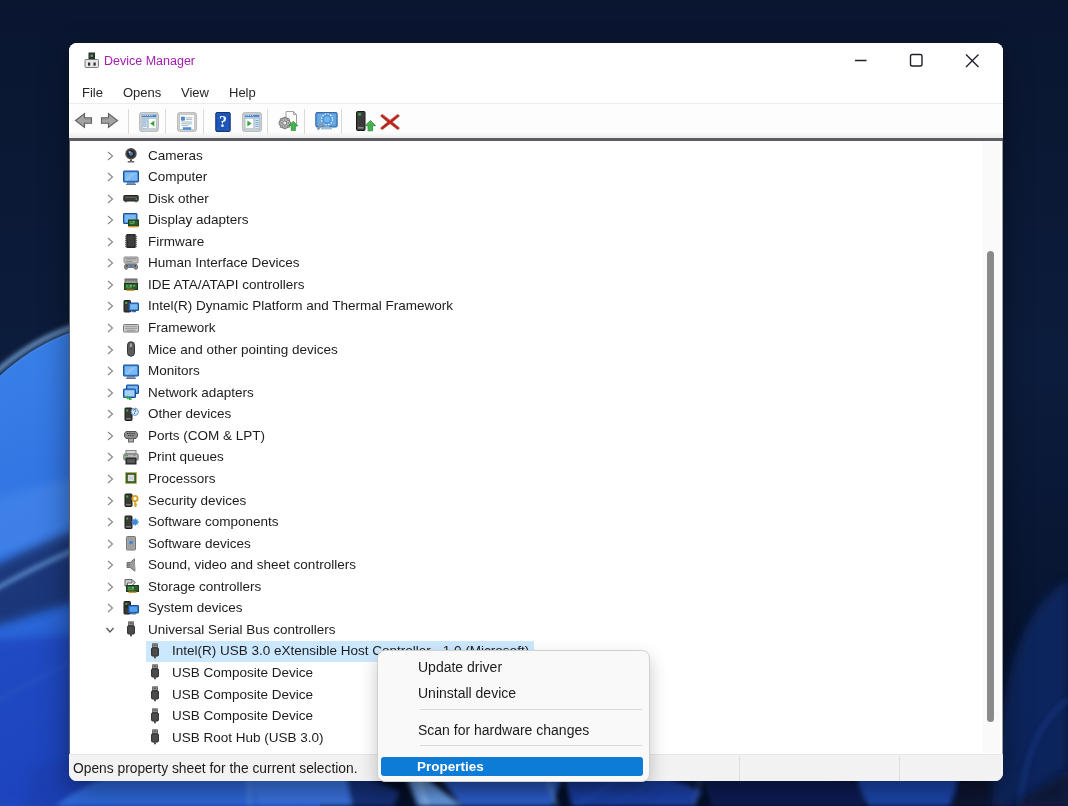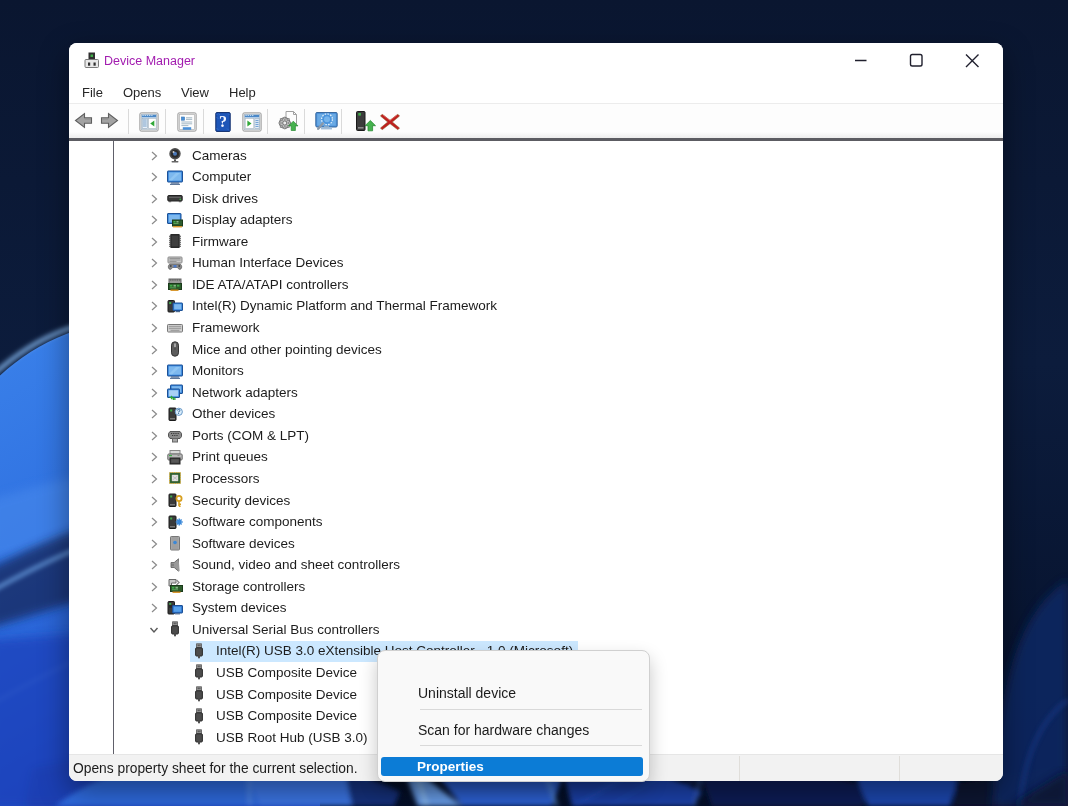--- a/index.html
+++ b/index.html
@@ -15,21 +15,21 @@
   #titleicon { position:absolute; left:13px; top:8px; }
   #titletext { position:absolute; left:35px; top:11px; font-size:12.5px; color:#a21caf; }
   .winbtn { position:absolute; top:0; width:46px; height:36px; }
   #menubar { position:absolute; left:0; top:36px; width:100%; height:25px; background:#fff; }
   #menuline { position:absolute; left:0; top:60px; width:100%; height:1px; background:#ececec; }
   .menuitem { position:absolute; top:6px; font-size:13px; color:#262626; }
   #toolbar { position:absolute; left:0; top:61px; width:100%; height:34px; background:linear-gradient(#fdfdfd 0 82%, #ededed 100%); }
   .tsep { position:absolute; top:5px; width:1px; height:25px; background:#dadada; }
   .tico { position:absolute; top:4px; }
   #darkline { position:absolute; left:0; top:95px; width:100%; height:3px; background:#5c5c62; }
-  #content { position:absolute; left:0; top:98px; width:100%; height:613px; background:#fff; border-left:1px solid #60606a; border-right:1px solid #9aa0a8;margin-left:44px; }
+  #content { position:absolute; left:0; top:98px; width:100%; height:613px; background:#fff; border-left:1px solid #60606a; border-right:1px solid #9aa0a8; }
   #statusbar { position:absolute; left:0; top:711px; width:100%; height:27px; background:#f2f2f2; border-top:1px solid #e6e6e6; font-size:13.8px; color:#1b1b1b;padding-left:44px; }
   #statusbar .txt { position:absolute; left:4px; top:6px; }
   .sbsep { position:absolute; top:1px; width:1px; height:26px; background:#e0deda; }
   .row { position:absolute; height:22px; font-size:13.5px; color:#1c1c1c; white-space:nowrap; }
   .row .chev { position:absolute; left:35px; top:6px; }
   .row .ic { position:absolute; left:53px; top:2.5px; width:16px; height:16px; }
   .row .tx { position:absolute; left:78px; top:3px; }
   .row.child .ic { left:77px; }
   .row.child .tx { left:102px; }
   #scrollbar { position:absolute; right:2px; top:0px; width:18px; height:612px; background:#fafafa; }
@@ -238,21 +238,21 @@
           <svg class="chev" width="10" height="10" viewBox="0 0 10 10">
             <path d="M3,1 L7.5,5 L3,9" fill="none" stroke="#8a8a8a" stroke-width="1.2"></path>
           </svg>
           <svg class="ic" viewBox="0 0 16 16">
             <rect x="0.8" y="5.5" width="14.4" height="5.5" rx="0.8" fill="#3c3c3c" stroke="#222"></rect>
             <rect x="2" y="6.8" width="12" height="1" fill="#6a6a6a"></rect>
             <circle cx="13.3" cy="9.3" r="0.9" fill="#3fae49"></circle>
             <rect x="1.8" y="11.2" width="2.4" height="1" fill="#555"></rect>
             <rect x="11.8" y="11.2" width="2.4" height="1" fill="#555"></rect>
           </svg>
-          <div class="tx">Disk drives</div>
+          <div class="tx">Disk other</div>
         </div>
         <div class="row " style="top:68.2px">
           <svg class="chev" width="10" height="10" viewBox="0 0 10 10">
             <path d="M3,1 L7.5,5 L3,9" fill="none" stroke="#8a8a8a" stroke-width="1.2"></path>
           </svg>
           <svg class="ic" viewBox="0 0 16 16">
             <rect x="0.5" y="1.5" width="13.5" height="10" rx="0.5" fill="#3584dc" stroke="#1d5196"></rect>
             <rect x="1.7" y="2.7" width="11.1" height="7.6" fill="#7db8ee"></rect>
             <rect x="5.5" y="8" width="10" height="6" fill="#2c5c2c" stroke="#1a3a1a"></rect>
             <rect x="6.5" y="9" width="2" height="1.5" fill="#3fae49"></rect>
@@ -561,20 +561,23 @@
       </div>
   </div>
   <div id="statusbar">
     <div class="txt">Opens property sheet for the current selection.</div>
     <div class="sbsep" style="left:670px"></div>
     <div class="sbsep" style="left:830px"></div>
   </div>
 </div>
 
 <div id="ctxmenu">
+  <div class="ctxitem" style="top:4px">
+      <div class="t">Update driver</div>
+    </div>
   <div class="ctxitem" style="top:30px">
       <div class="t">Uninstall device</div>
     </div>
   <div class="ctxsep" style="top:58px"></div>
   <div class="ctxitem" style="top:67px">
       <div class="t">Scan for hardware changes</div>
     </div>
   <div class="ctxsep" style="top:94px"></div>
   <div id="ctxprop">
       <div class="t">Properties</div>

